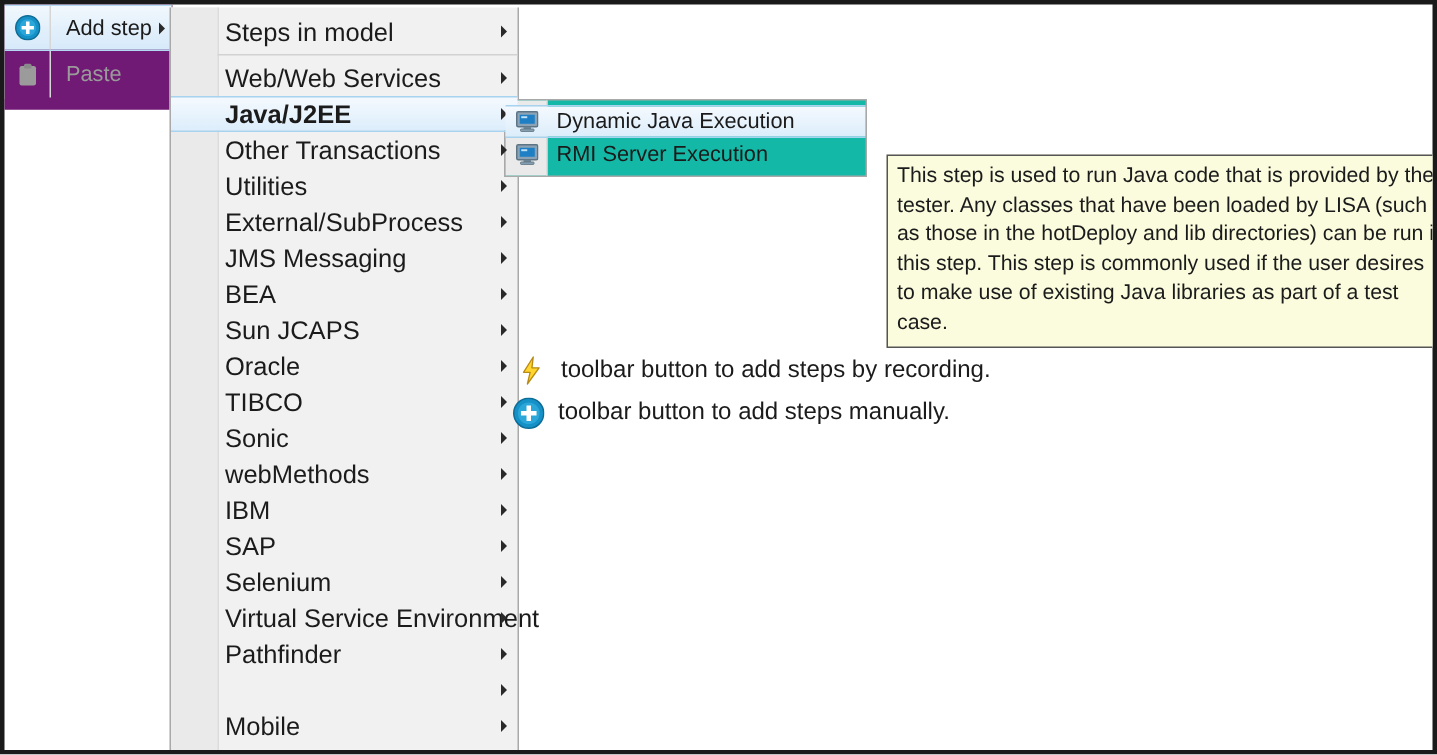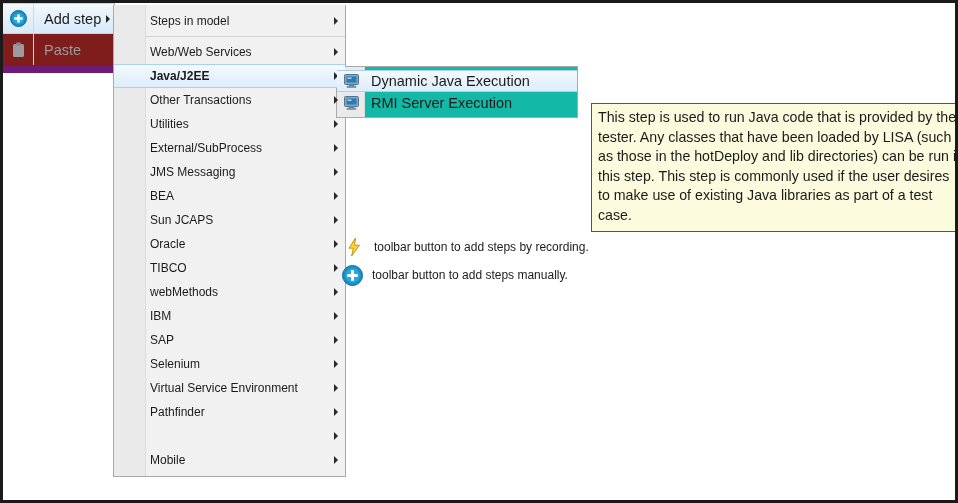--- a/index.html
+++ b/index.html
@@ -17,21 +17,21 @@
     background: #ffffff;
     border: 3px solid #1a1a1a;
     overflow: hidden;
   }
 
   
   #context-menu {
     position: absolute;
     left: 0px; top: 0px;
     width: 112px; height: 70px;
-    background: #7f1d1d;
+    background: #701a75;
     border-right: 1px solid #b9b9b9;
     border-bottom: 7px solid #701a75;
   }
   .cm-row {
     position: relative;
     height: 31px;
     display: flex;
     align-items: center;
     padding-left: 0;
   }
@@ -98,21 +98,21 @@
   }
   .mm-row.selected {
     background: linear-gradient(to bottom, #f4f9fe 0%, #e6f2fc 60%, #dcedfb 100%);
     border-top: 1px solid #a8d3f0;
     border-bottom: 1px solid #a8d3f0;
     height: 24px;
     font-weight: bold;
   }
   .mm-label {
     padding-left: 36px;
-    font-size: 12px;
+    font-size: 17px;
     color: #1b1b1b;
     white-space: nowrap;
     line-height: 1;
   }
   .mm-arrow {
     position: absolute;
     right: 7px; top: 50%;
     transform: translateY(-50%);
     width: 0; height: 0;
     border-left: 4px solid #2a2a2a;
@@ -193,21 +193,21 @@
     gap: 9px;
   }
   #annot-1 { left: 340px; top: 233px; }
   #annot-2 { left: 338px; top: 261px; text-align: center; }
   .annot-icon {
     width: 22px; height: 22px;
     display: flex; align-items: center; justify-content: center;
     flex: none;
   }
   .annot-text {
-    font-size: 12px;
+    font-size: 16px;
     color: #1b1b1b;
     white-space: nowrap;
   }
 </style>
 </head>
 <body>
 
 <div id="screen">
 
   <div id="context-menu">
@@ -291,20 +291,24 @@
     <div class="mm-row">
       <span class="mm-label">Oracle</span>
       <span class="mm-arrow"></span>
     </div>
 
     <div class="mm-row">
       <span class="mm-label">TIBCO</span>
       <span class="mm-arrow"></span>
     </div>
 
+    <div class="mm-row">
+      <span class="mm-label">Sonic</span>
+      <span class="mm-arrow"></span>
+    </div>
 
     <div class="mm-row">
       <span class="mm-label">webMethods</span>
       <span class="mm-arrow"></span>
     </div>
 
     <div class="mm-row">
       <span class="mm-label">IBM</span>
       <span class="mm-arrow"></span>
     </div>

